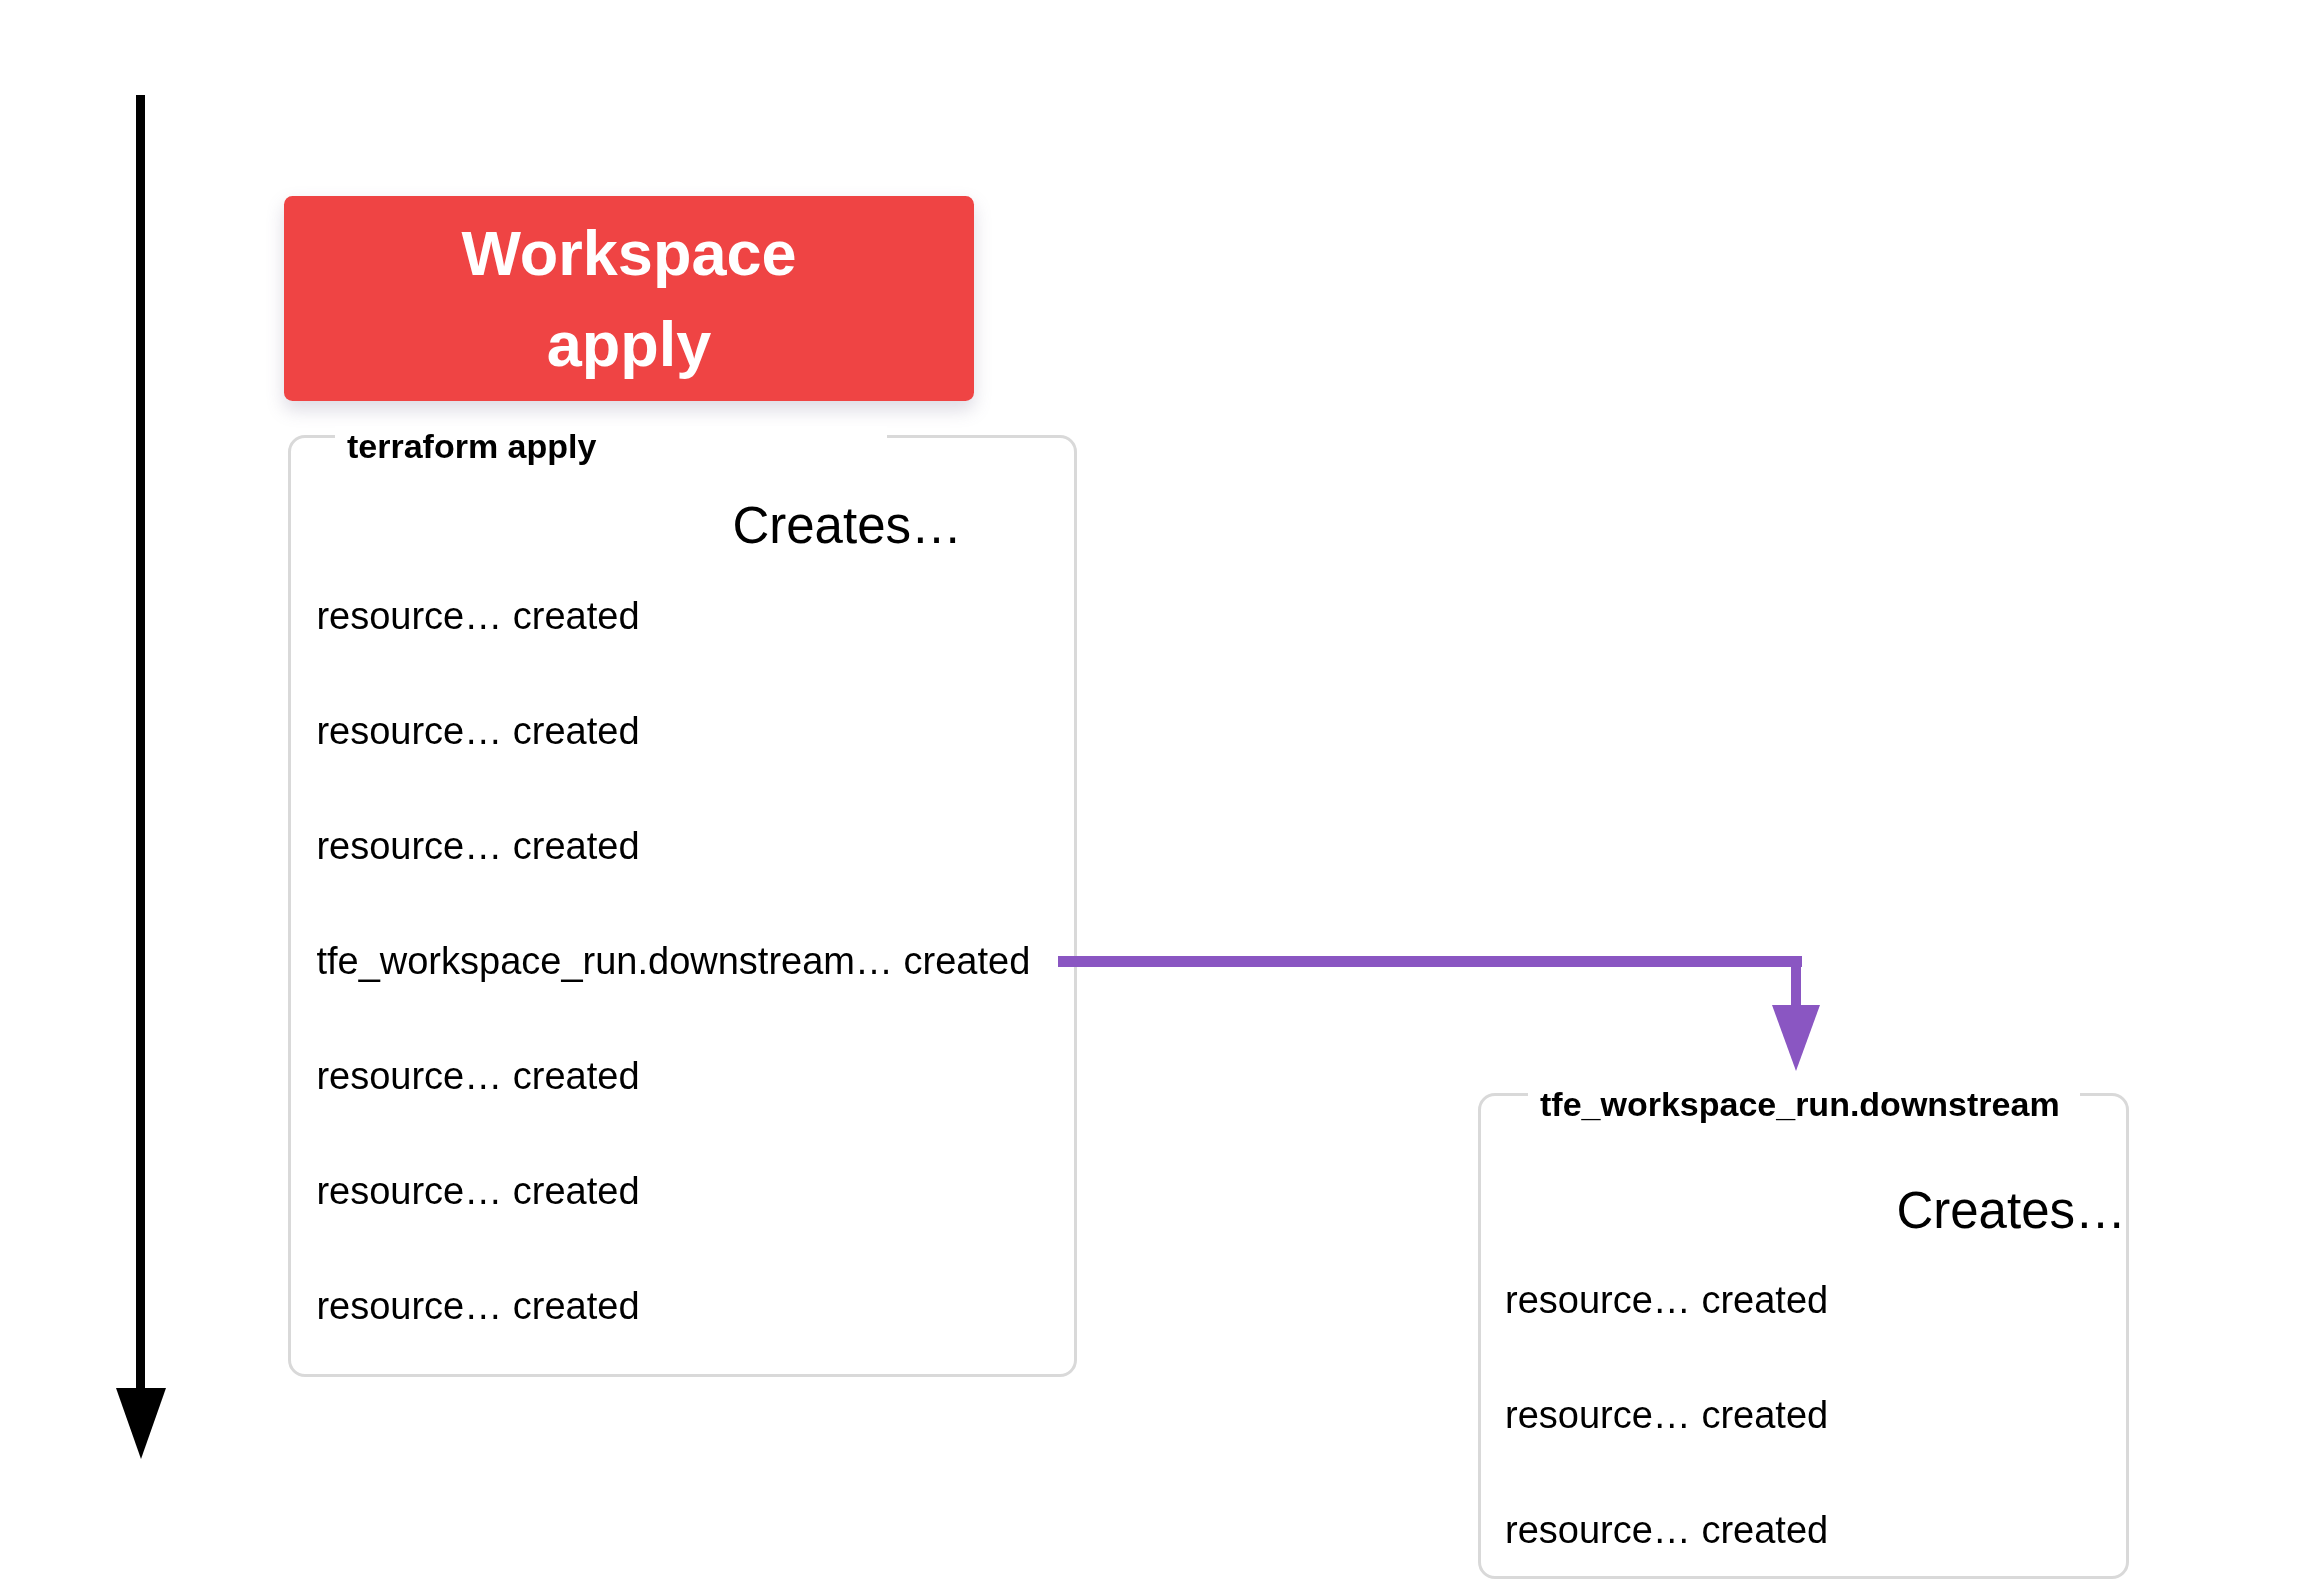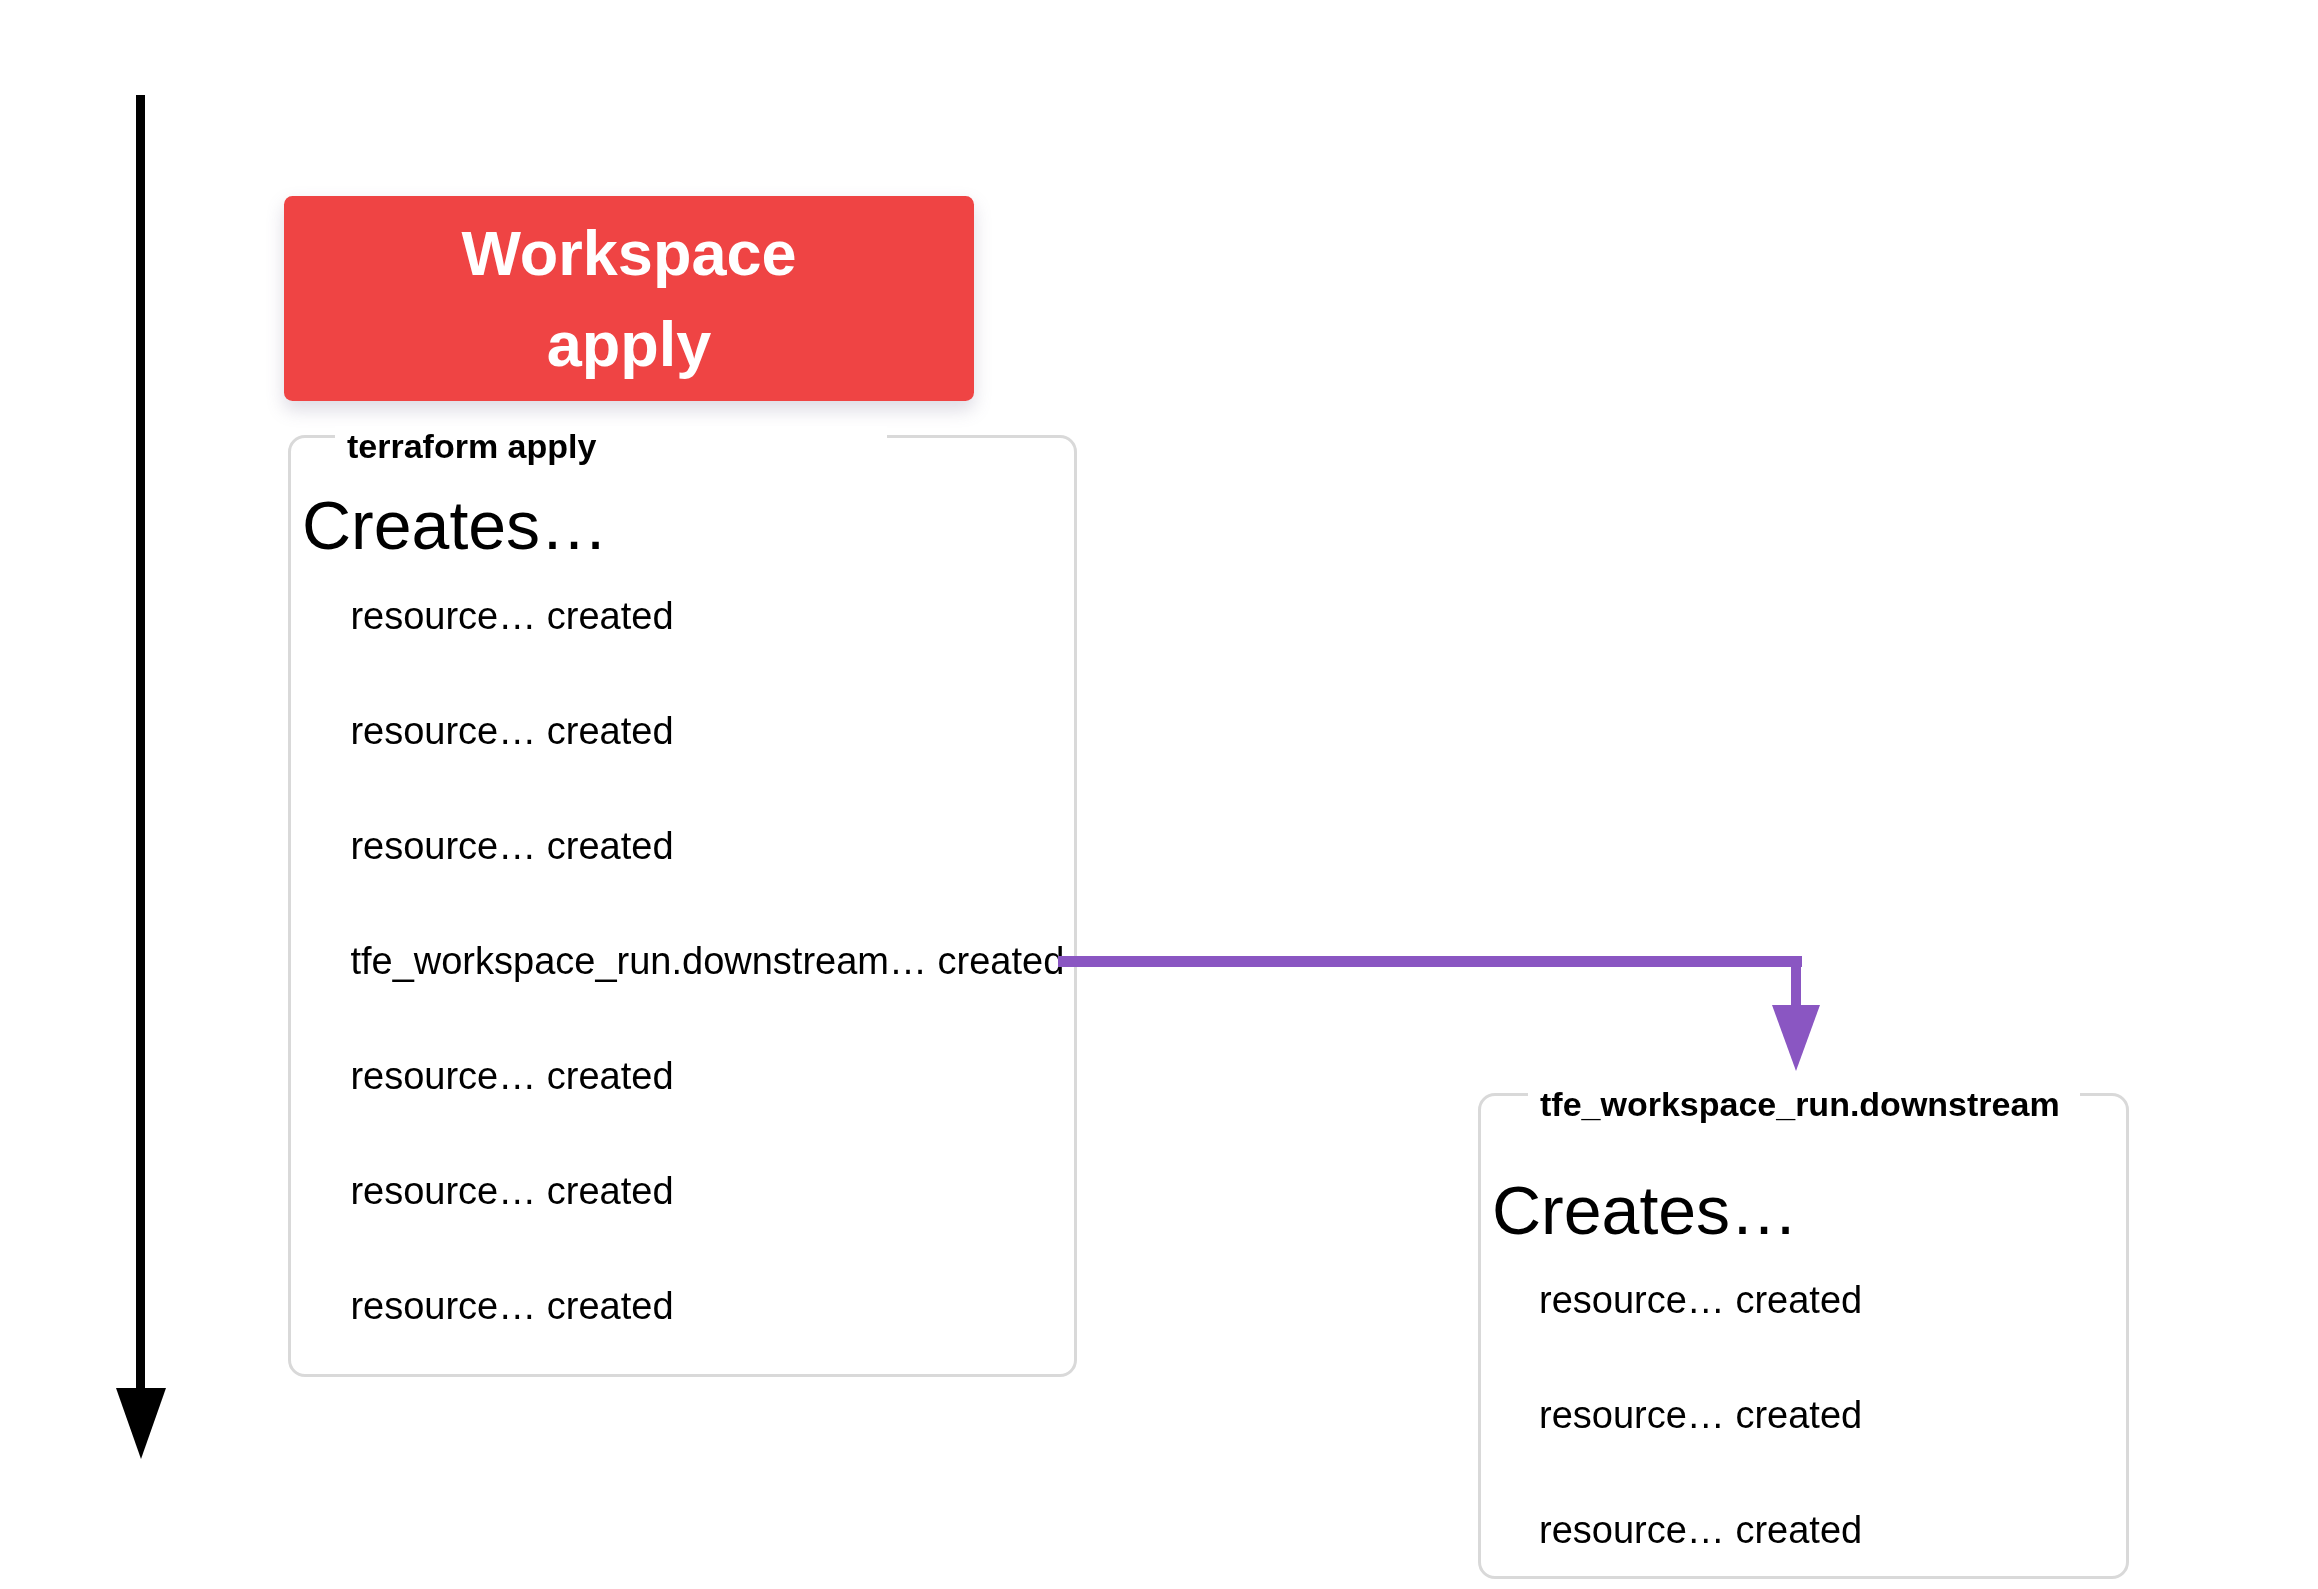--- a/index.html
+++ b/index.html
@@ -70,40 +70,39 @@
     background: #ffffff;
     font-weight: bold;
     font-size: 34px; line-height: 41px;
     white-space: nowrap;
   }
   .panel-1 .panel-legend { left: 44px; padding: 0 291px 0 12px; }
   .panel-2 .panel-legend { left: 47px; padding: 0 20.3px 0 12px; }
 
   .panel-heading {
     position: absolute;
-    left: 11px; right: 0;
-    font-size: 68px; line-height: 59px;
-    text-align: left;
+    left: 0; right: 0;
+    font-size: 51px; line-height: 59px;
+    text-align: right;
     white-space: nowrap;
   }
   .panel-1 .panel-heading { top: 58px; margin-right: 112px; }
   .panel-2 .panel-heading { top: 85px; }
 
   .rows {
     position: absolute;
     left: 0; right: 0;
     display: flex; flex-direction: column;
     gap: 71px;
   }
   .panel-1 .rows { top: 156px; padding-left: 25.4px; }
   .panel-2 .rows { top: 182px; padding-left: 24px; }
   .row {
     font-size: 38px; line-height: 44px;
     white-space: nowrap;
-    margin-left: 34px;
   }
 
   
   .flow-h {
     position: absolute;
     left: 1058px; top: 956px;
     width: 744px; height: 11px;
     background: #8a56c2;
   }
   .flow-v {

